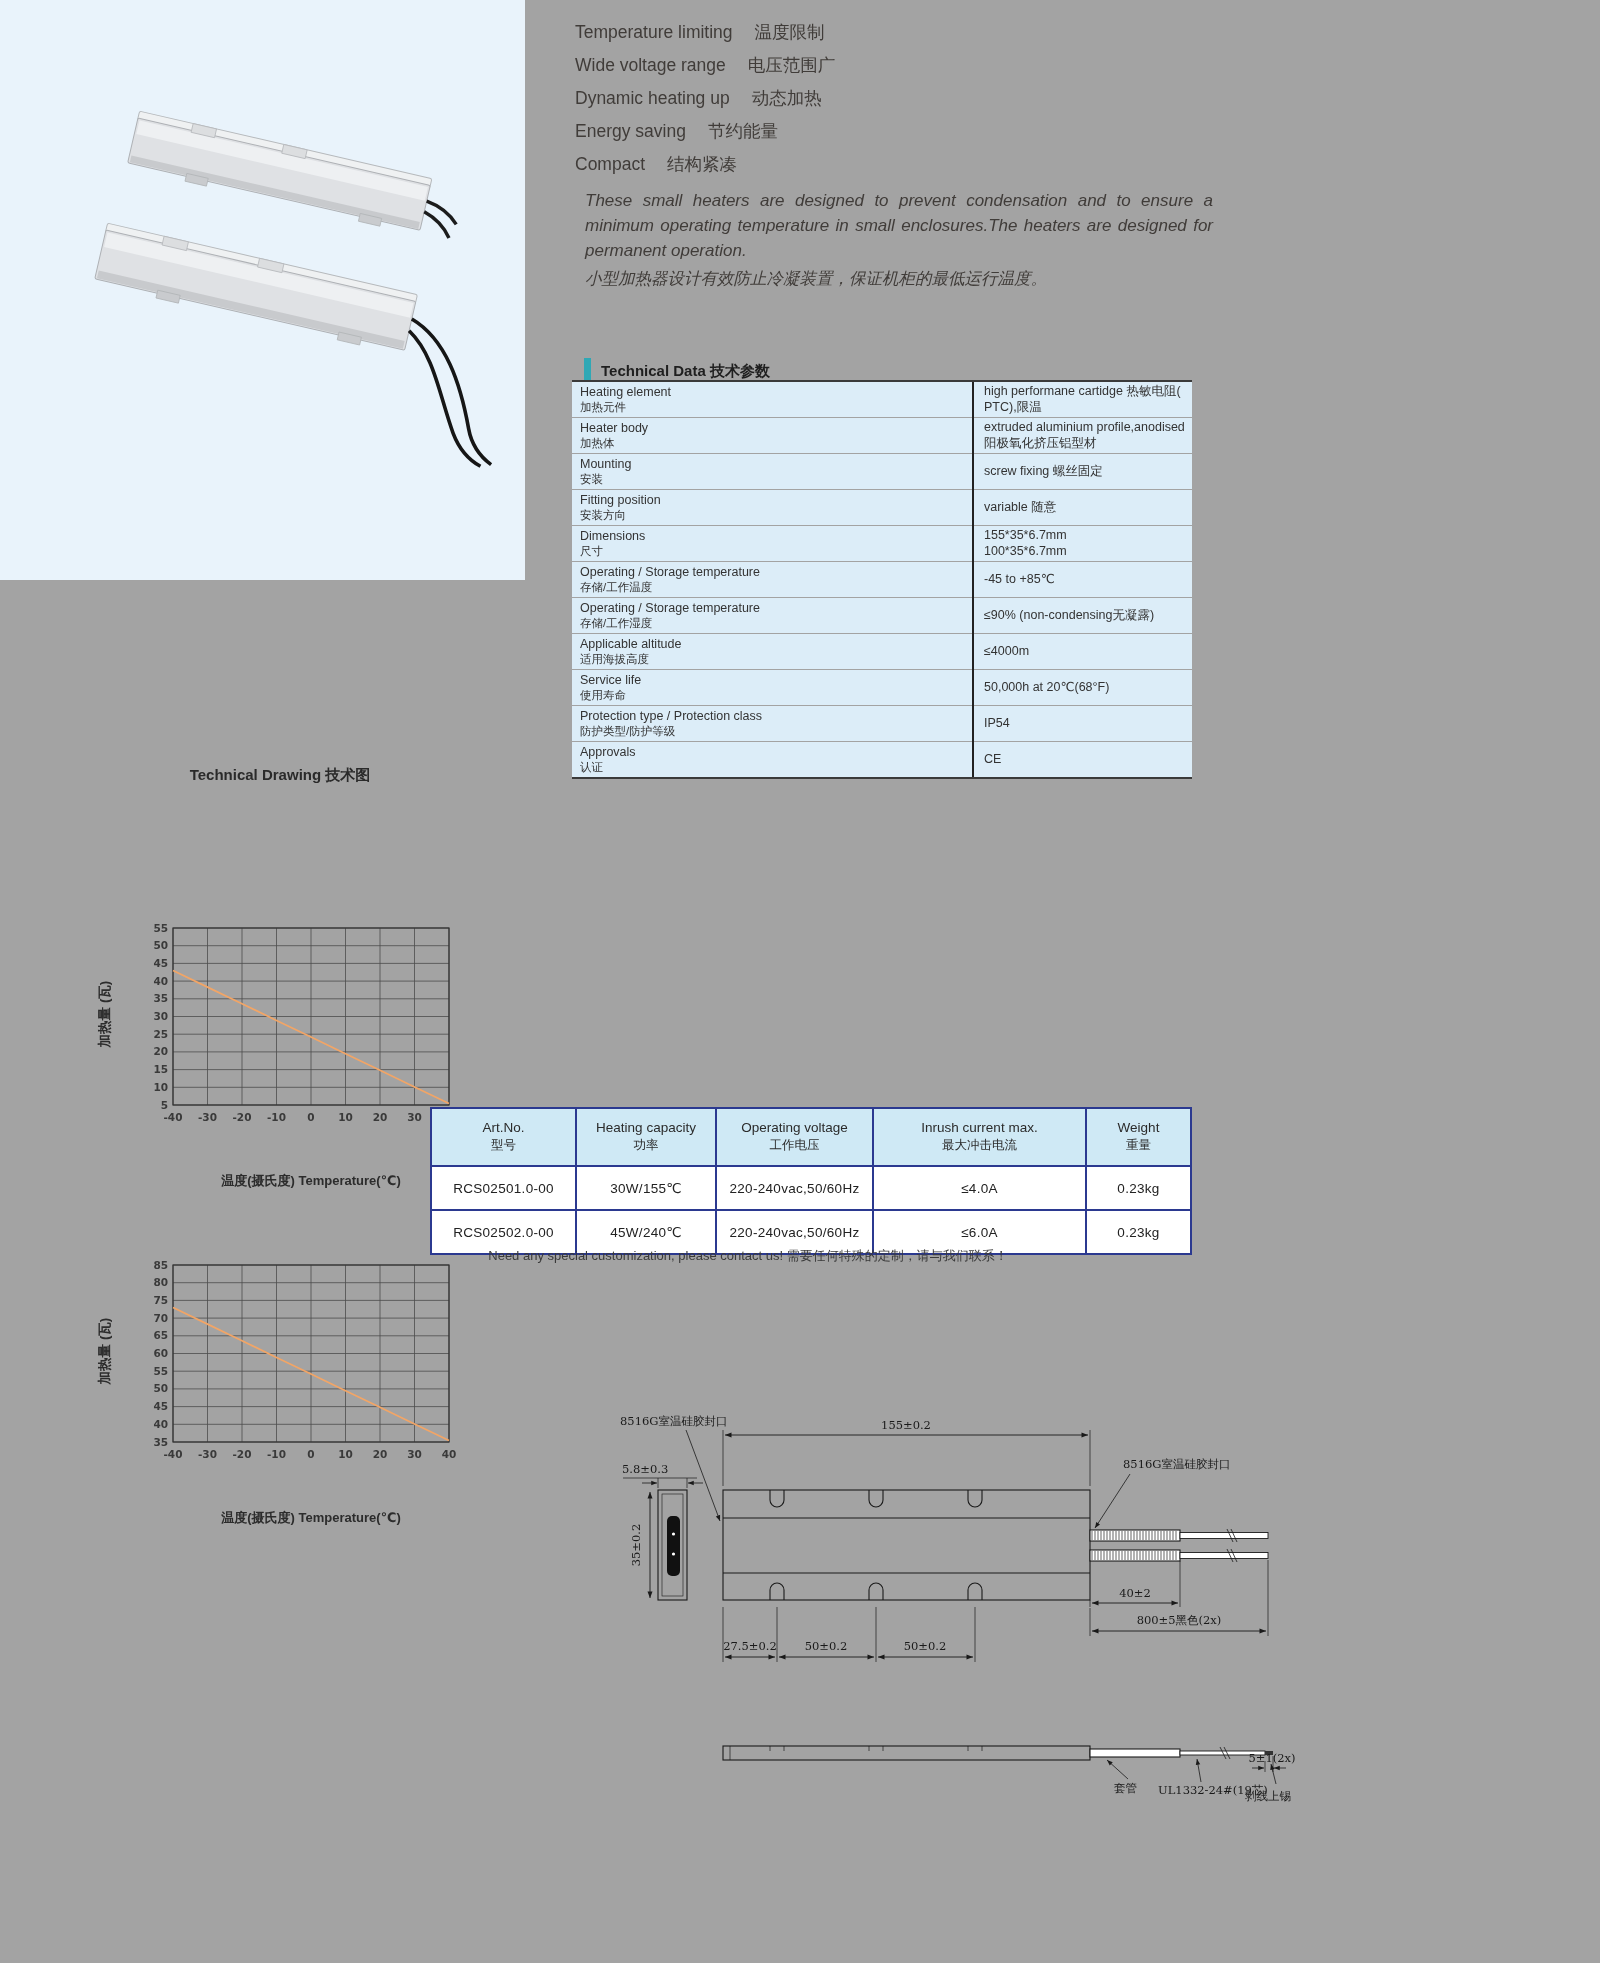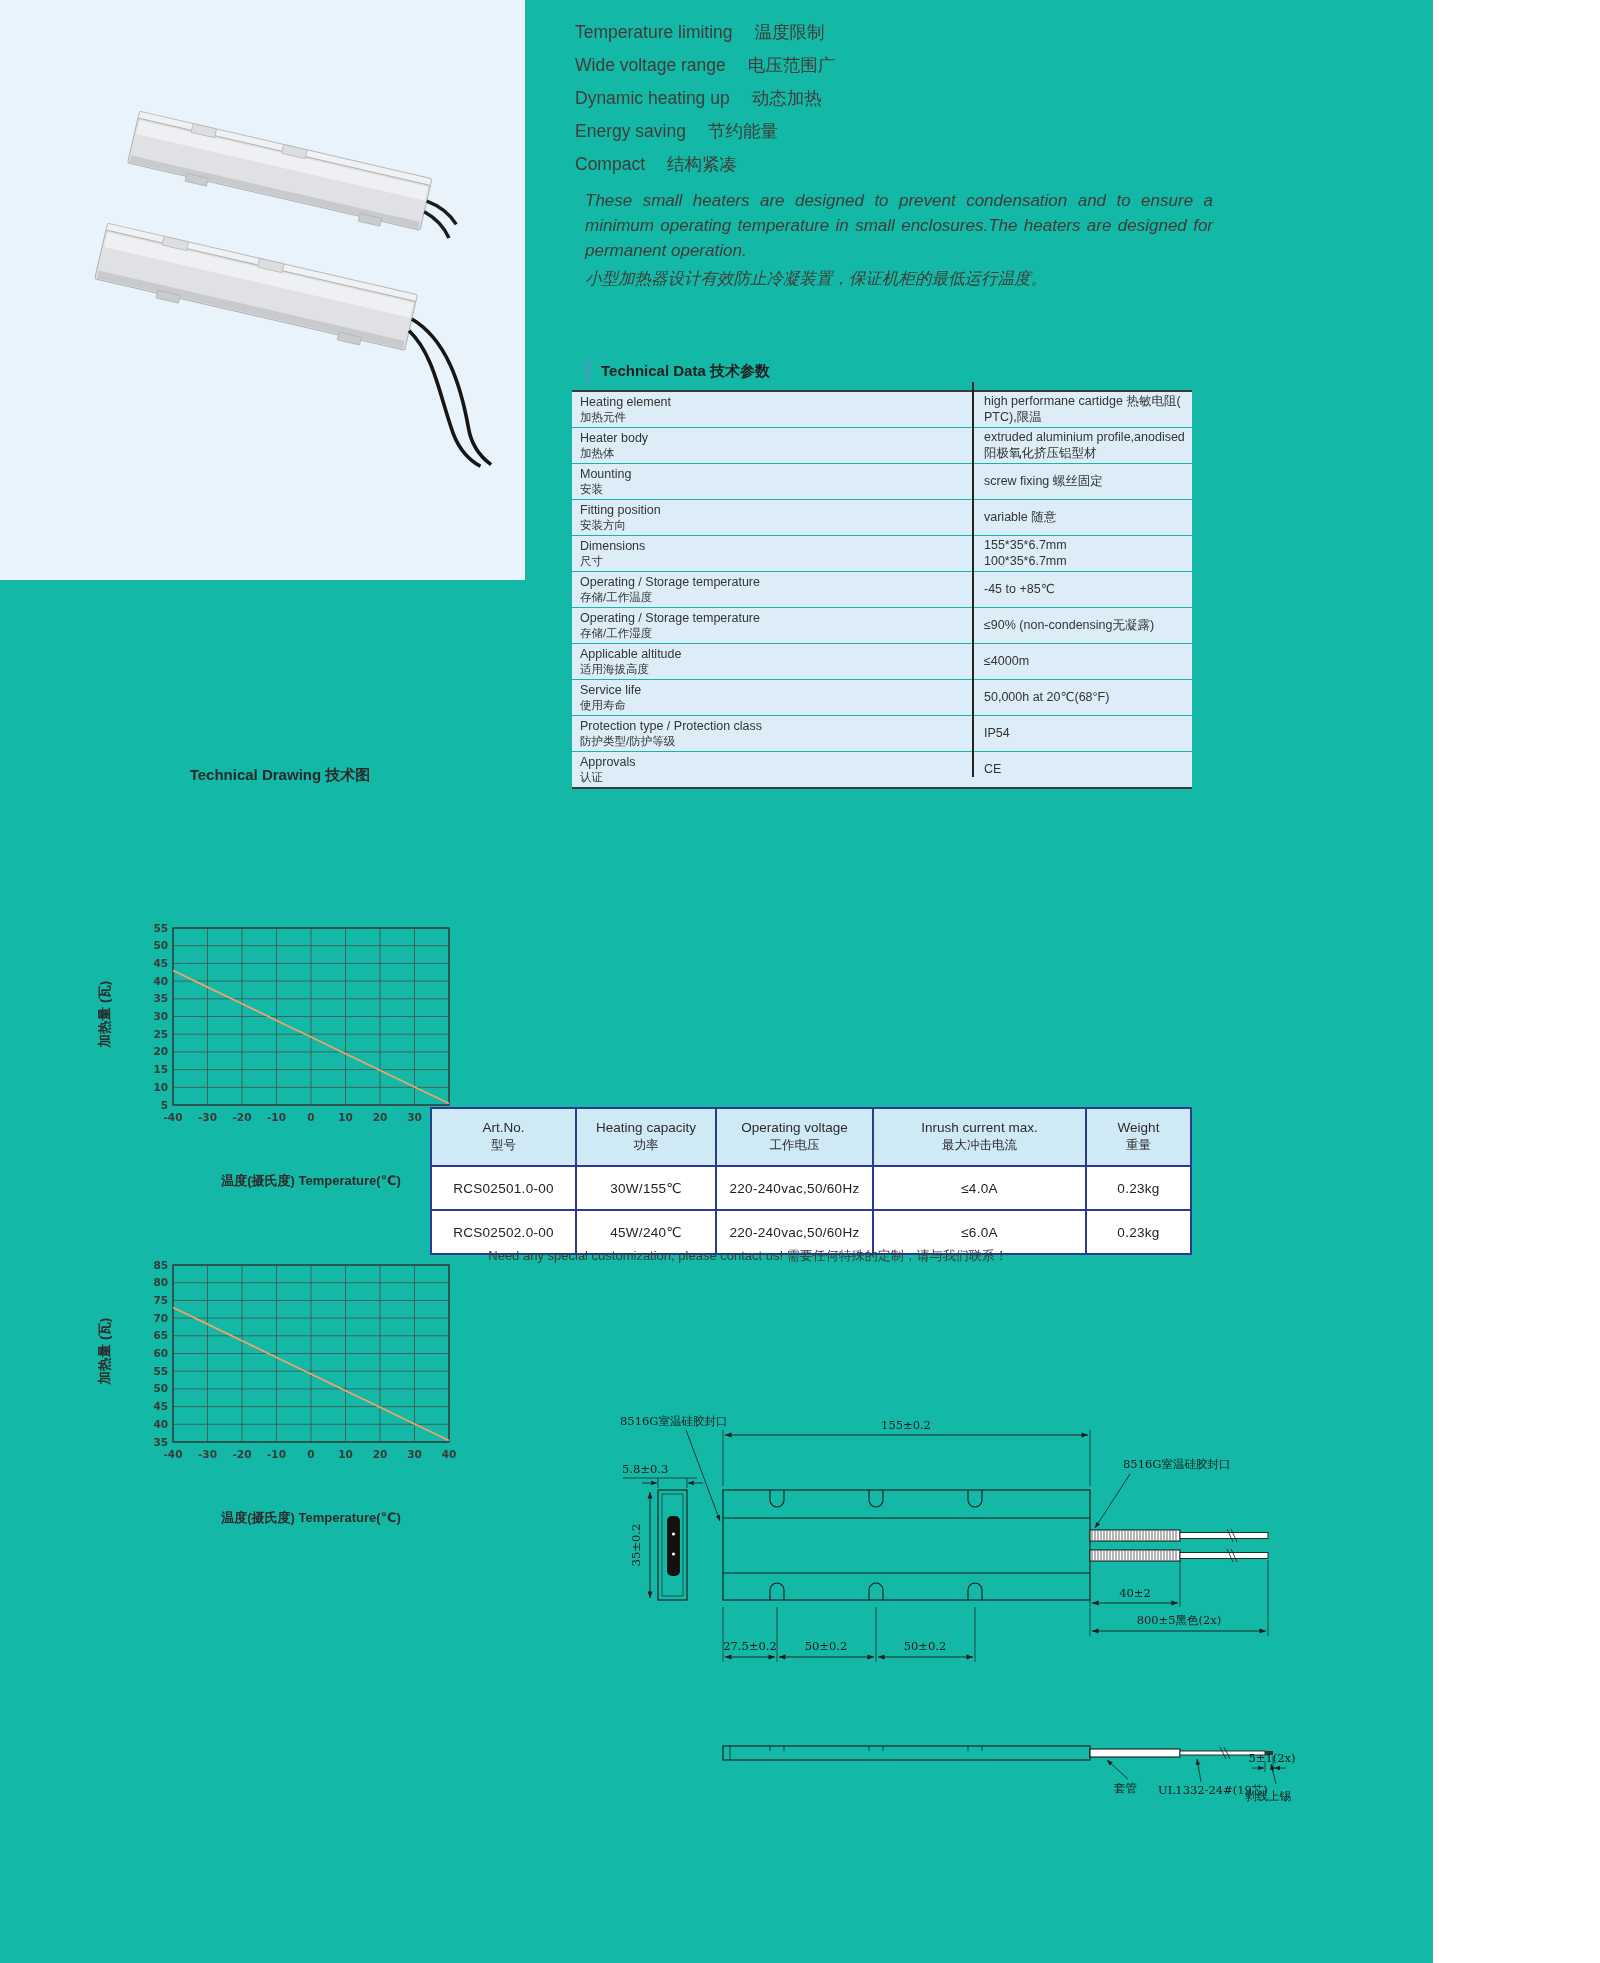--- a/index.html
+++ b/index.html
@@ -1,36 +1,36 @@
 <!DOCTYPE html>
 <html><head>
 <meta charset="utf-8">
 <style>
   html,body{margin:0;padding:0;background:#fff;}
-  .page{position:relative;width:1433px;height:1963px;background:#14b8a6;overflow:hidden;
+  .page{position:relative;width:1600px;height:1963px;background:#a3a3a3;overflow:hidden;
         font-family:"Liberation Sans","DejaVu Sans",sans-serif;color:#3f3b39;}
   .abs{position:absolute;}
 
   
   .hero{left:0;top:0;width:525px;height:580px;}
 
   
   .features{left:575px;top:20px;}
   .feat{margin-bottom:9px;font-size:17.5px;color:#403c39;white-space:nowrap;}
   .feat .cn{margin-left:22px;}
 
   
   .desc{left:585px;top:188px;width:628px;font-size:17px;line-height:25px;color:#403c39;font-style:italic;}
   .desc-en{text-align:justify;}
   .desc-cn{margin-top:3px;font-size:16.5px;}
 
   
   .td-title{left:572px;top:358px;font-size:15px;font-weight:bold;color:#1f1f1f;margin-left:12px;}
   .td-bar{display:inline-block;width:7px;height:24px;background:#2fa8b5;margin-right:10px;vertical-align:-6px;}
-  .td-table{left:572px;top:390px;width:620px;border-top:2px solid #3a3a3a;border-bottom:2px solid #3a3a3a;}
+  .td-table{left:572px;top:380px;width:620px;border-top:2px solid #3a3a3a;border-bottom:2px solid #3a3a3a;}
   .td-row{display:flex;height:35px;margin-bottom:1px;background:#dcedf8;}
   .td-row:last-child{margin-bottom:0;}
   .td-label{width:400px;display:flex;flex-direction:column;justify-content:center;padding-left:8px;box-sizing:border-box;}
   .td-label .en{font-size:12.5px;color:#333;line-height:1.22;}
   .td-label .cn{font-size:11.5px;color:#333;line-height:1.25;}
   .td-value{width:220px;display:flex;flex-direction:column;justify-content:center;padding-left:12px;box-sizing:border-box;font-size:12.5px;color:#333;line-height:1.25;}
   .td-divider{left:972px;top:382px;width:2px;height:395px;background:#222;}
 
   
   .drawing-title{left:140px;top:766px;width:280px;text-align:center;font-size:15px;font-weight:bold;color:#2a2a2a;}

